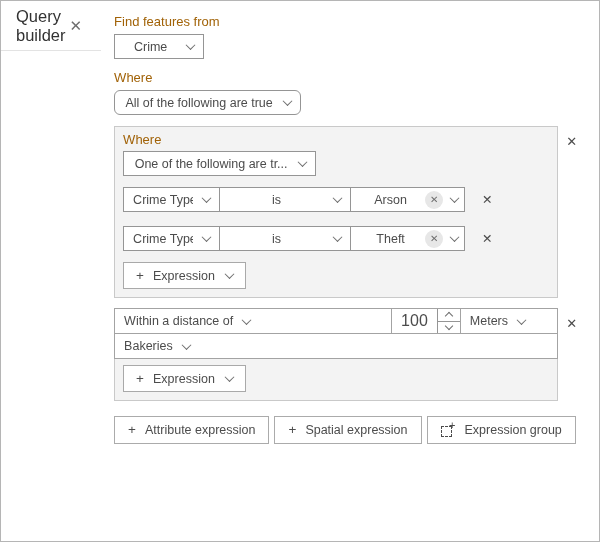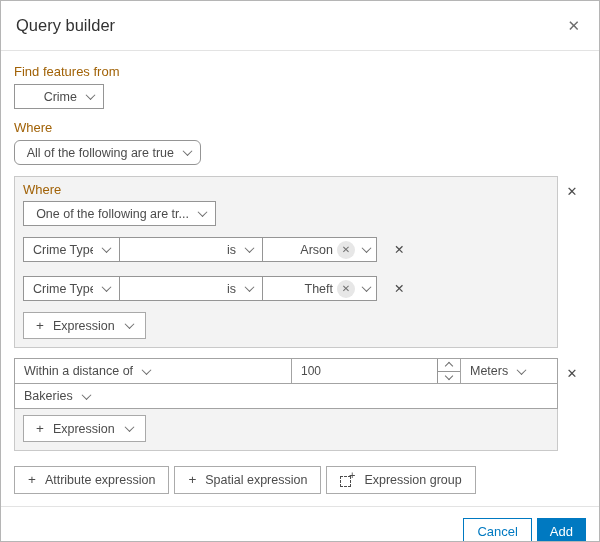--- a/index.html
+++ b/index.html
@@ -6,21 +6,21 @@
   html,body { background:#fff; }
   body {
     font-family: "Liberation Sans", sans-serif;
     color:#4c4c4c;
     width:600px; height:542px;
   }
   .dialog {
     width:600px; height:542px;
     background:#fff;
     border:1px solid #b5b5b5;
-    display:flex; flex-direction:column;
+    display:flex; flex-direction:row;
     overflow:hidden;
   }
   
   .hdr {
     height:50px; flex:0 0 50px;
     display:flex; align-items:center;
     padding:0 15px;
     border-bottom:1px solid #e3e3e3;
   }
   .hdr-title { font-size:16.5px; color:#323232; font-weight:400; }
@@ -30,21 +30,21 @@
     font-family:"Liberation Sans", sans-serif;
   }
   
   .main { padding:13px 13px 0 13px; flex:1; }
   .lbl { font-size:13px; color:#a16207; line-height:15px; }
   .select {
     display:inline-flex; align-items:center;
     height:25px; border:1px solid #959595; background:#fff;
     padding:0 9px; font-size:12.5px; color:#4c4c4c; cursor:pointer;
   }
-  .select .stext { flex:1; text-align:right; white-space:nowrap; overflow:hidden; }
+  .select .stext { flex:1; text-align:center; white-space:nowrap; overflow:hidden; }
   .chev {
     flex:0 0 auto; display:inline-block; width:7px; height:7px;
     border-right:1.4px solid #6e6e6e; border-bottom:1.4px solid #6e6e6e;
     transform:rotate(45deg) translate(-1px,-1px); margin-left:10px;
   }
   .chev-up {
     display:inline-block; width:6px; height:6px;
     border-right:1.3px solid #6e6e6e; border-bottom:1.3px solid #6e6e6e;
     transform:rotate(-135deg); margin-top:3px;
   }
@@ -66,21 +66,21 @@
     font-family:"Liberation Sans", sans-serif;
   }
   .gbox {
     flex:1; background:#f3f3f3; border:1px solid #c9c9c9;
     padding:5px 8px 8px 8px;
   }
   .cond-row { display:flex; align-items:center; margin-top:11px; }
   .cell { background:#fff; }
   .cell + .cell { margin-left:-1px; }
   .w-field { width:97px; }
-  .w-op { width:144px; }
+  .w-op { width:132px; }
   .w-val { width:115px; padding-right:6px; }
   .chip-x {
     flex:0 0 18px; width:18px; height:18px; border-radius:50%;
     background:#e7e7e7; border:none; cursor:pointer;
     display:flex; align-items:center; justify-content:center;
     font-size:10px; color:#6e6e6e; margin-left:4px;
     font-family:"Liberation Sans", sans-serif;
   }
   .w-val .chev { margin-left:8px; }
   .rm-row {
@@ -98,21 +98,21 @@
   .plus { font-size:13.5px; color:#4c4c4c; line-height:1; }
   
   .g2box { flex:1; background:#f3f3f3; border:1px solid #c9c9c9; }
   .g2-rowA { display:flex; margin:-1px -1px 0 -1px; height:26px; }
   .g2cell { border:1px solid #a3a3a3; background:#fff; display:flex; align-items:center;
             padding:0 9px; font-size:12.5px; cursor:pointer; }
   .g2cell + .g2cell { margin-left:-1px; }
   .c-dist { flex:0 0 278px; }
   .c-num  { flex:1; padding:0; cursor:text; }
   .c-unit { flex:0 0 98px; }
-  .num-text { flex:1; padding:0 9px; font-size:12px; color:#4c4c4c; }
+  .num-text { flex:1; padding:0 9px; font-size:16px; color:#4c4c4c; }
   .stepper { flex:0 0 23px; align-self:stretch; border-left:1px solid #959595;
              display:flex; flex-direction:column; }
   .step { flex:1; display:flex; align-items:center; justify-content:center;
           background:#fff; border:none; cursor:pointer; padding:0; }
   .step-up { border-bottom:1px solid #959595; }
   .g2-rowB { display:flex; margin:-1px -1px 0 -1px; height:26px; }
   .g2-rowB .g2cell { flex:1; }
   .g2-strip { padding:6px 8px 8px 8px; }
   .g2-strip .btn-expr { margin-top:0; }
   

